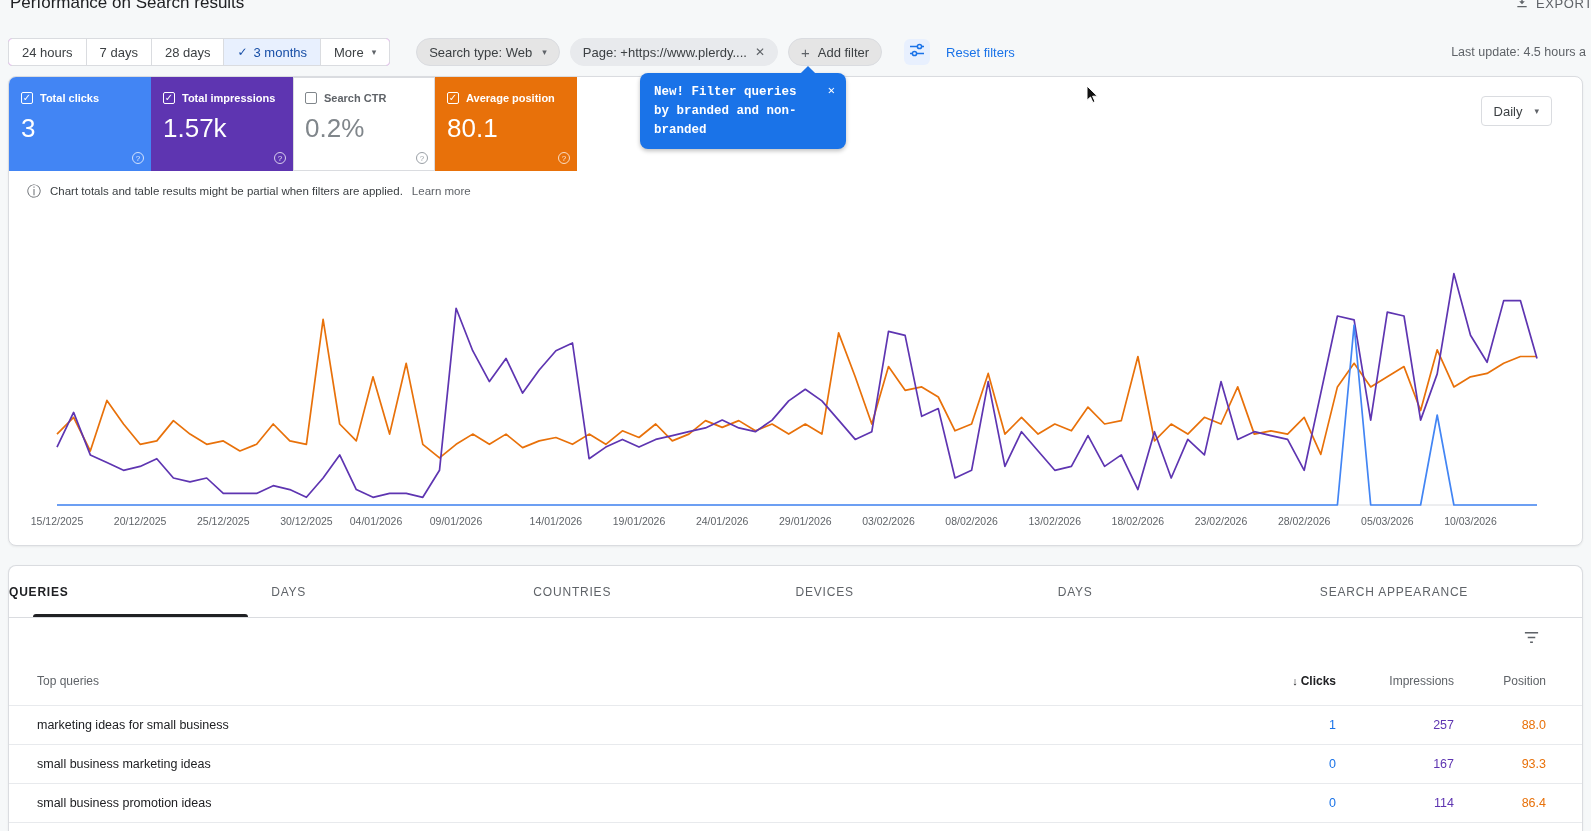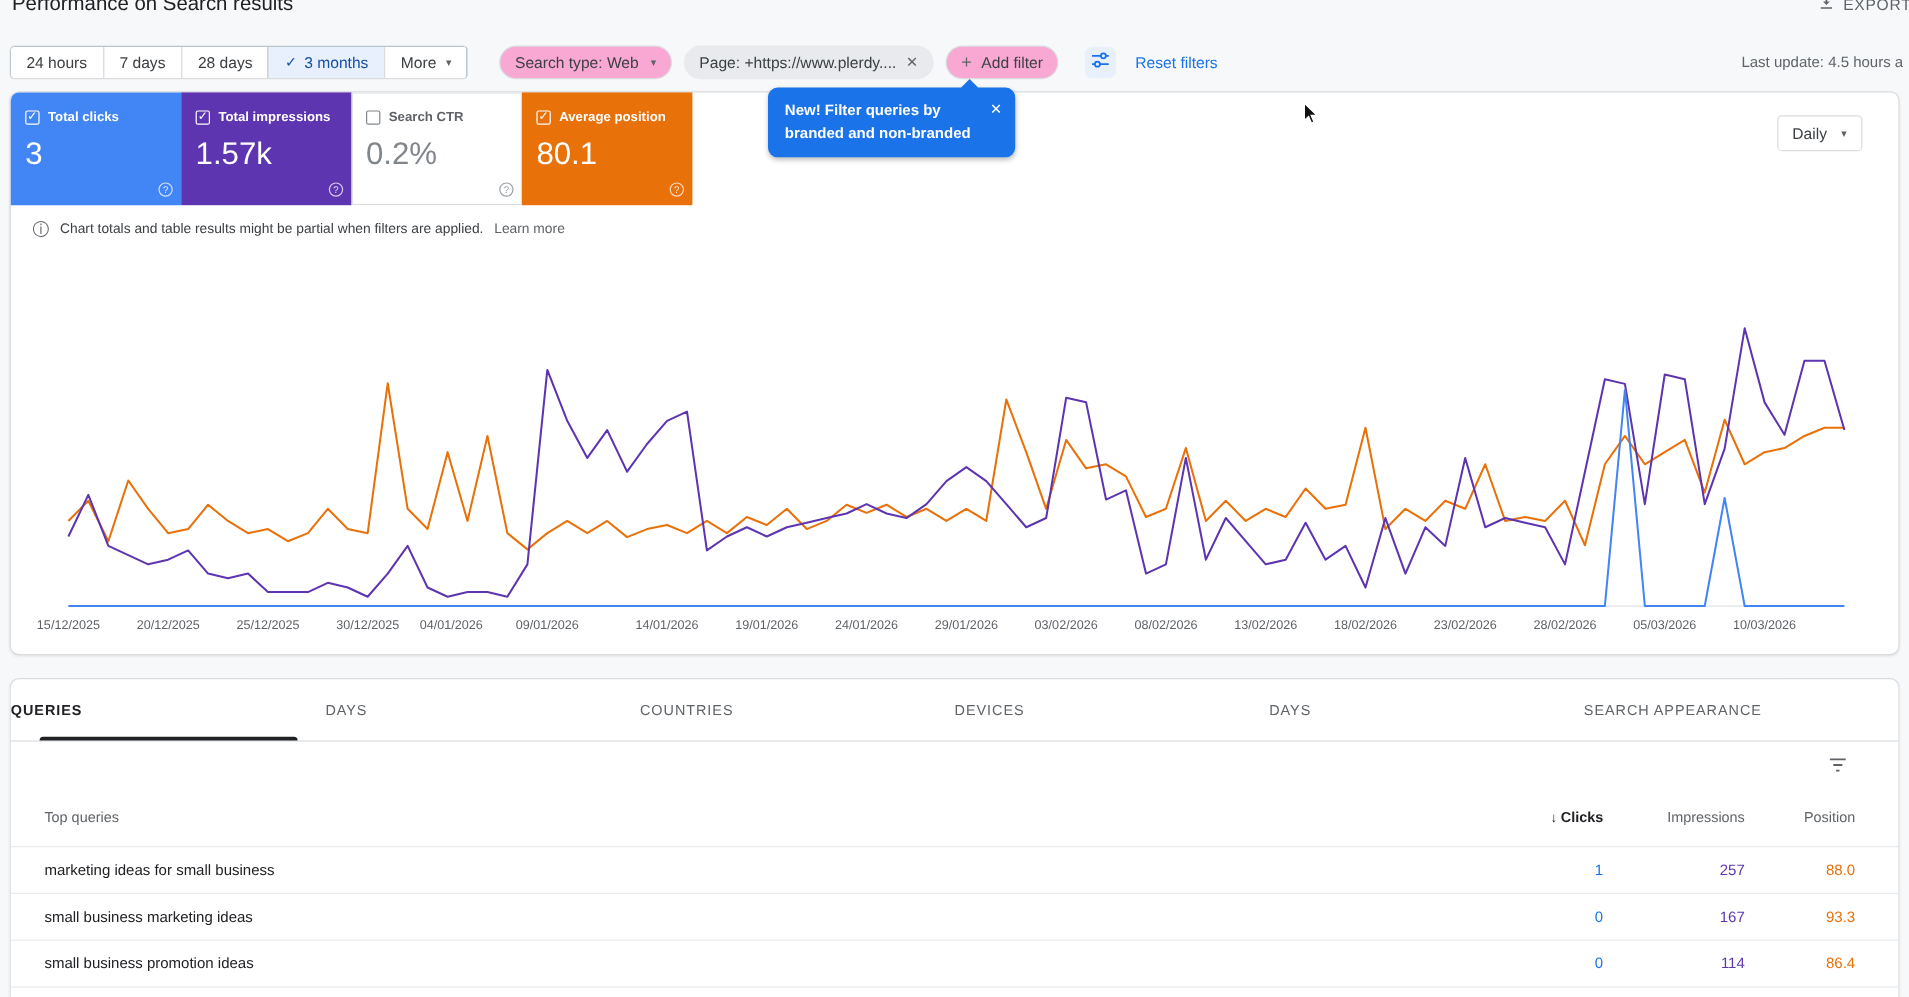--- a/index.html
+++ b/index.html
@@ -8,38 +8,38 @@
     width:1591px; height:831px; overflow:hidden; position:relative;
     background:#f6f8f9; color:#202124;
     font-family:"Liberation Sans","DejaVu Sans",sans-serif;
   }
   
   .page-title { position:absolute; top:-7px; left:10px; margin:0; font-size:17px; font-weight:400; color:#202124; white-space:nowrap; }
   .export-btn { position:absolute; top:-6px; left:1514px; display:flex; align-items:center; gap:6px;
     font-size:13px; font-weight:500; letter-spacing:.6px; color:#5f6368; white-space:nowrap; cursor:pointer; }
   
   .filterbar { position:absolute; top:37px; left:8px; width:1578px; height:30px; display:flex; align-items:center; }
-  .seg { display:flex; border:1px solid #dadce0; border-radius:4px; background:#0c4a6e; height:28px; margin-right:26px; overflow:hidden; }
+  .seg { display:flex; border:1px solid #dadce0; border-radius:4px; background:#d946ef; height:28px; margin-right:26px; overflow:hidden; }
   .seg-btn { display:flex; align-items:center; gap:6px; padding:0 13px; font-size:13px; color:#3c4043; border-left:1px solid #dadce0; cursor:pointer; white-space:nowrap; background:#fff; }
   .seg-btn:first-child { border-left:none; }
   .seg-btn.selected { background:#e8f0fe; color:#174ea6; }
   .seg-btn .check { display:none; font-size:12px; }
   .seg-btn.selected .check { display:inline; }
   .caret { font-size:9px; color:#5f6368; margin-left:2px; }
   .chip { display:flex; align-items:center; gap:8px; height:28px; border:1px solid #dadce0; border-radius:16px;
-    background:#f9a8d4; padding:0 12px; font-size:13px; color:#3c4043; white-space:nowrap; margin-right:10px; cursor:pointer; }
+    background:#e5e5e5; padding:0 12px; font-size:13px; color:#3c4043; white-space:nowrap; margin-right:10px; cursor:pointer; }
   .chip.filled { background:#e8eaed; border-color:#e8eaed; }
   .chip .x { font-size:12px; color:#5f6368; cursor:pointer; }
   .plus { font-size:15px; color:#5f6368; line-height:1; }
   .tune-btn { width:26px; height:26px; border-radius:6px; background:#e8f0fe; display:flex; align-items:center; justify-content:center; margin-left:12px; cursor:pointer; }
   .reset-link { margin-left:16px; font-size:13px; color:#1a73e8; cursor:pointer; white-space:nowrap; text-decoration:none; }
   .last-update { margin-left:auto; font-size:12.5px; color:#5f6368; white-space:nowrap; }
   
   .tooltip { position:absolute; top:73px; left:640px; width:206px; background:#1a73e8; color:#fff; border-radius:8px;
-    padding:10px 34px 10px 14px; font-size:12.5px; font-weight:700; line-height:1.5; z-index:9; box-shadow:0 2px 4px rgba(0,0,0,.25); }
+    padding:10px 34px 10px 14px; font-size:12.5px; font-weight:700; line-height:1.5; z-index:9; box-shadow:0 2px 4px rgba(0,0,0,.25);font-family:Liberation Mono, monospace; }
   .tooltip::before { content:""; position:absolute; top:-5px; left:163px; width:10px; height:10px; background:#1a73e8; transform:rotate(45deg); }
   .tt-close { position:absolute; top:9px; right:11px; font-size:12px; font-weight:400; cursor:pointer; }
   
   .panel { position:absolute; left:8px; right:8px; background:#fff; border:1px solid #dadce0; box-shadow:0 1px 2px rgba(60,64,67,.08); }
   #chart-panel { top:76px; height:470px; border-radius:8px; }
   #table-panel { top:565px; height:280px; border-radius:8px 8px 0 0; border-bottom:none; }
   
   .cards { display:flex; height:94px; }
   .metric-card { width:142px; position:relative; padding:15px 12px 0; color:#fff; cursor:pointer; }
   .metric-card:first-child { border-top-left-radius:7px; }

